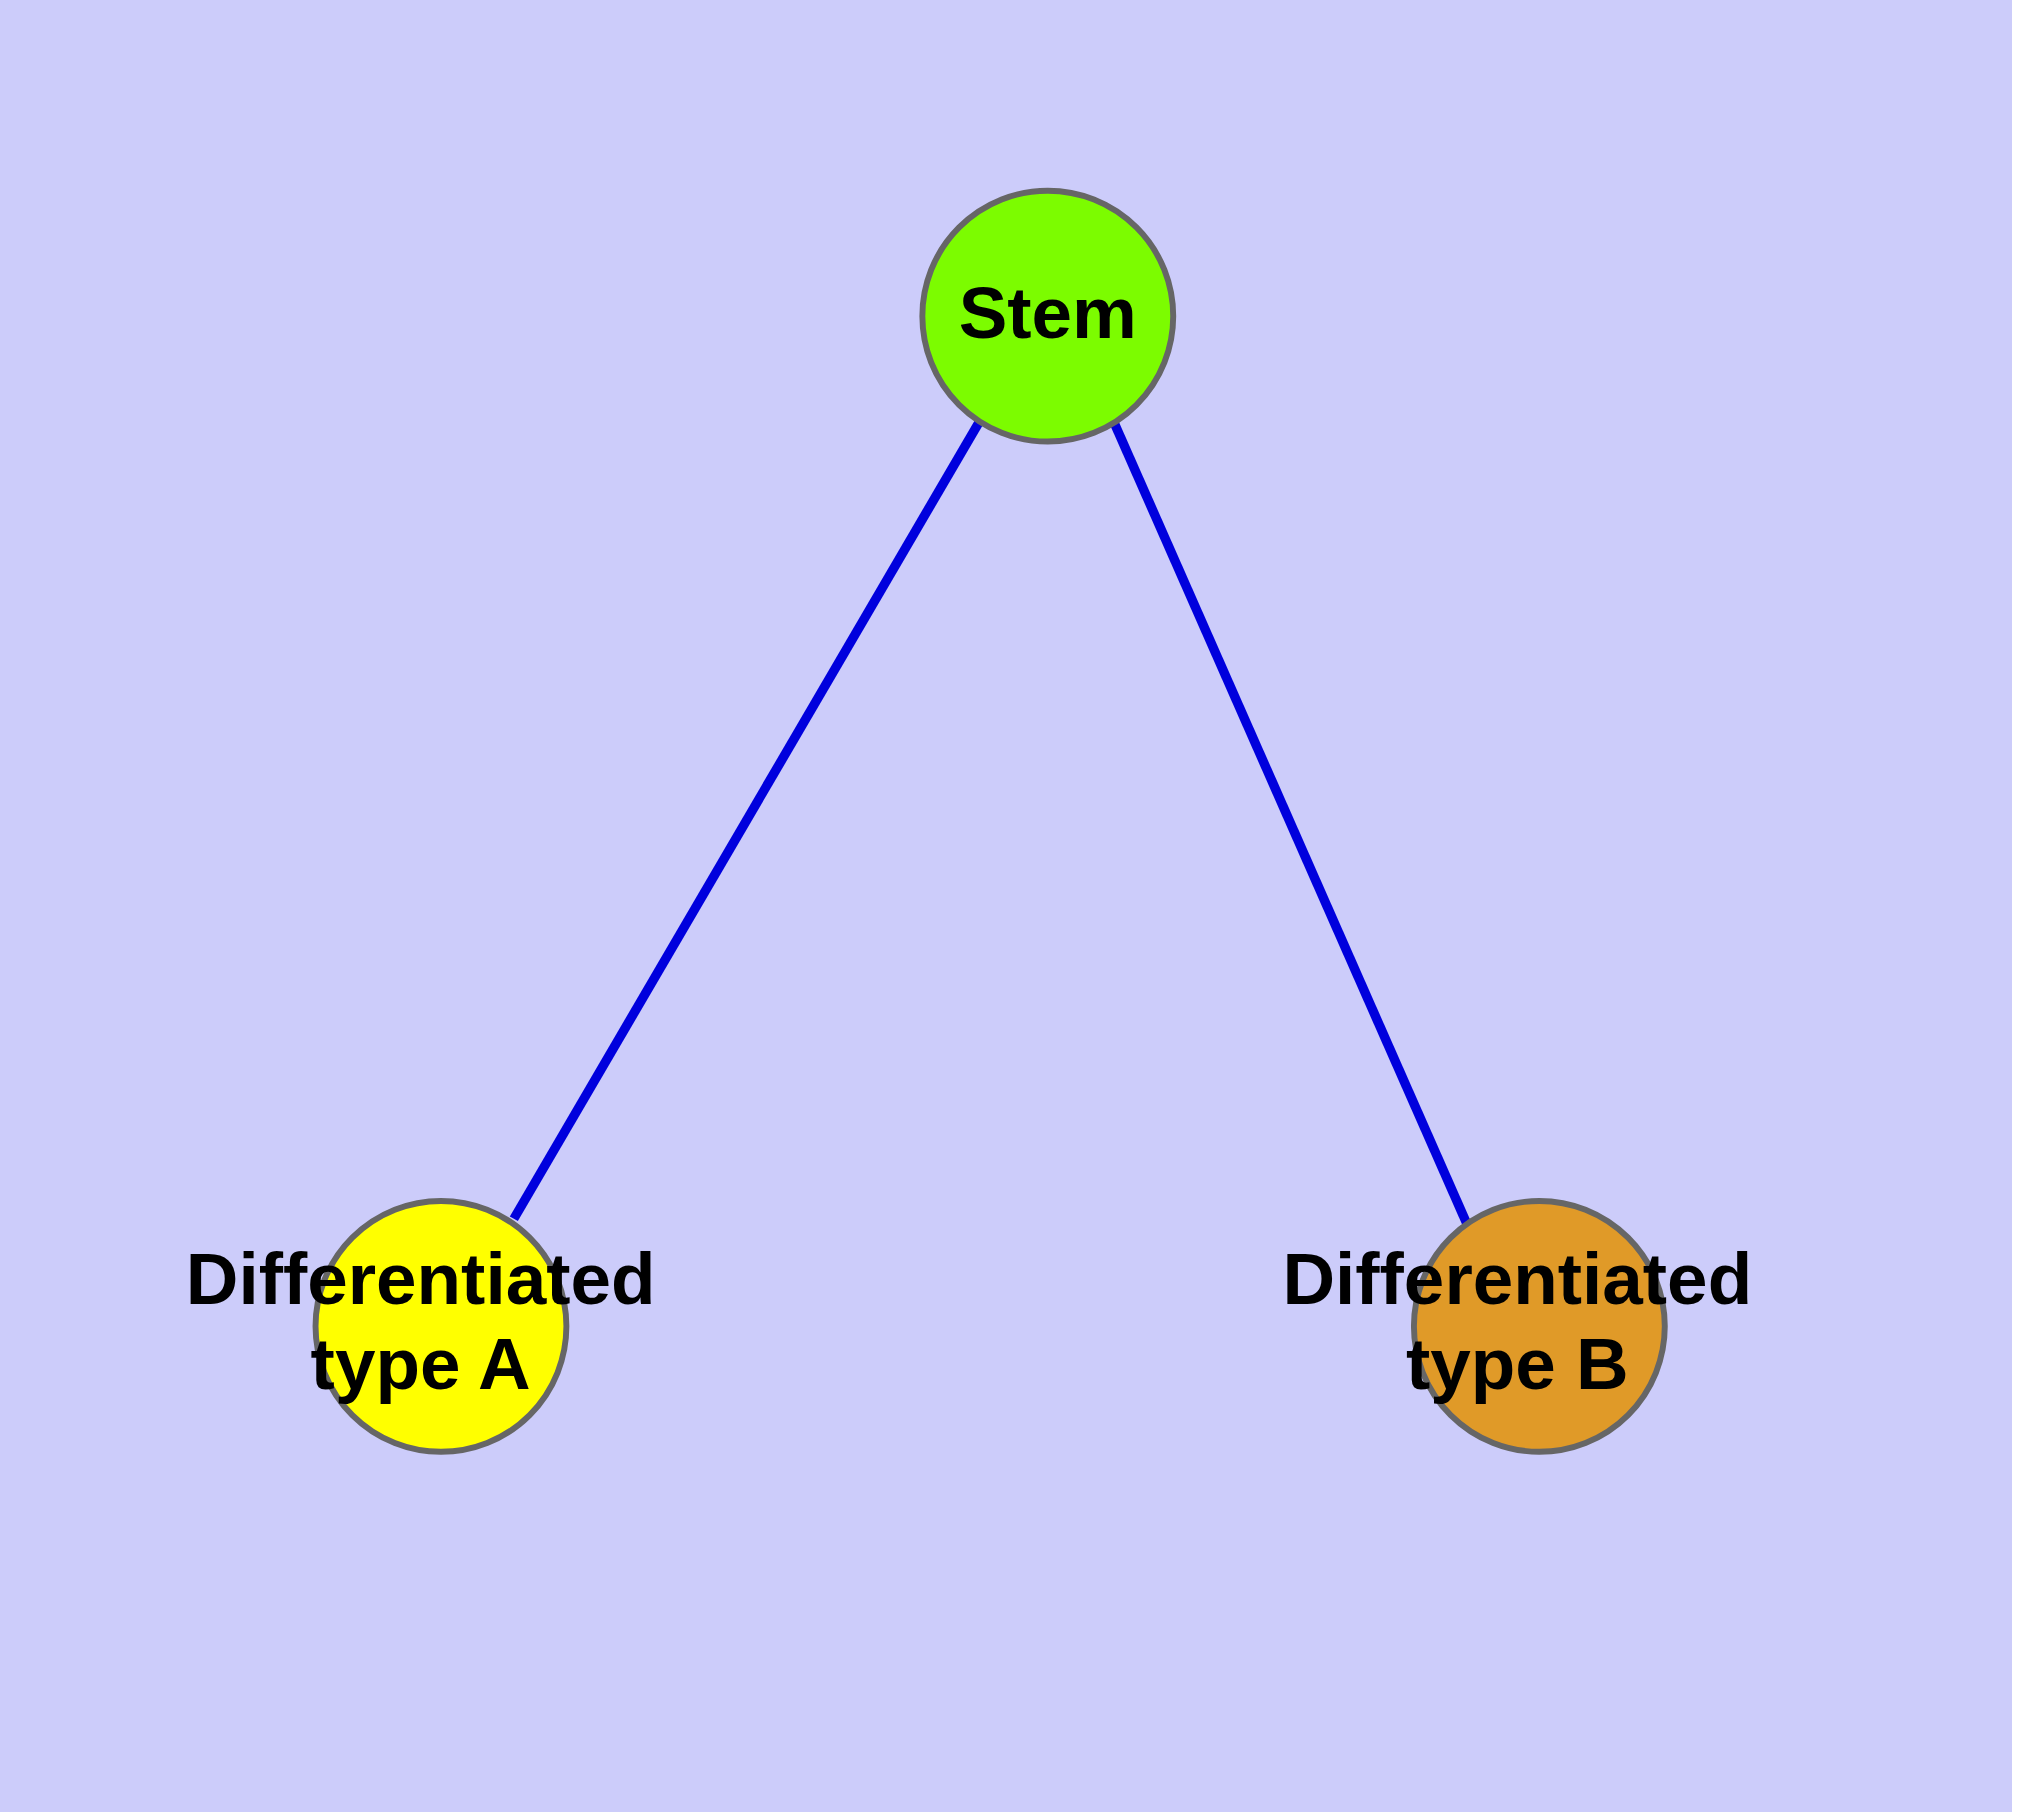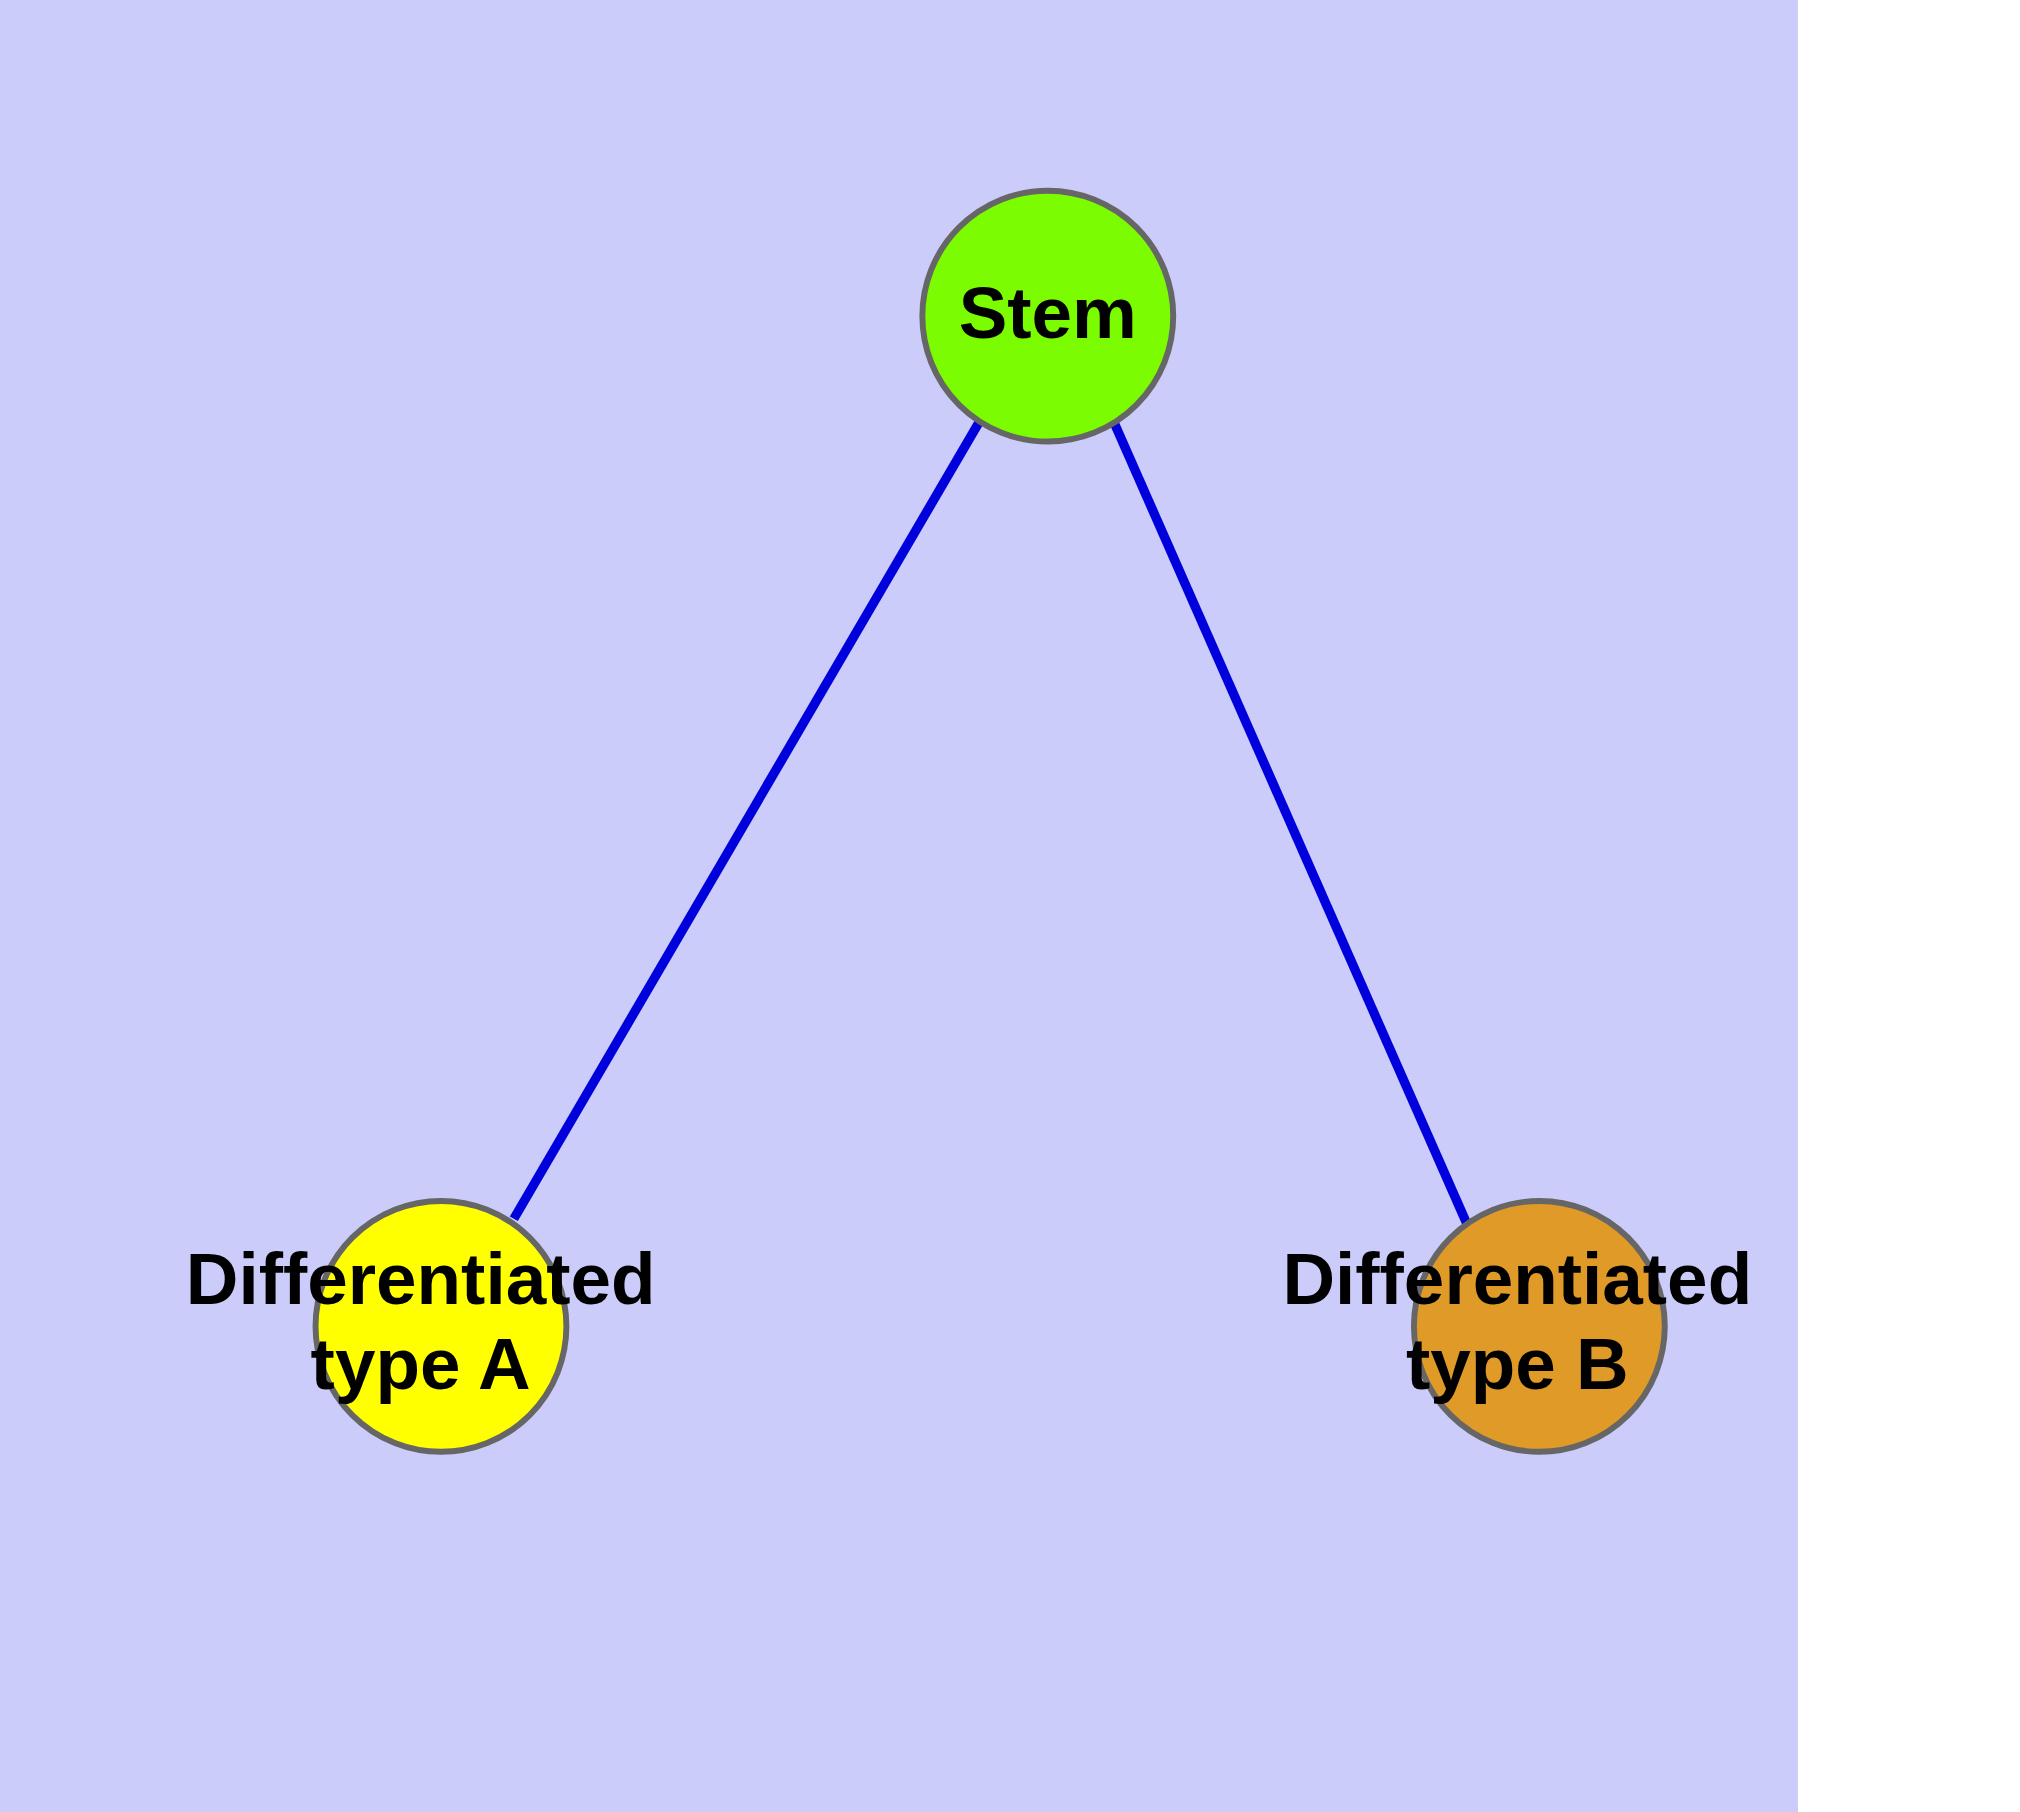--- a/index.html
+++ b/index.html
@@ -28,21 +28,21 @@
     font-weight: bold;
     fill: #000000;
     text-anchor: middle;
     dominant-baseline: middle;
     paint-order: normal;
   }
 </style>
 </head>
 <body>
 
-<div id="canvas" style="width: 1798px; height: 1812px; background: rgb(204, 204, 250);">
+<div id="canvas" style="width: 2012px; height: 1812px; background: rgb(204, 204, 250);">
   <svg id="graph-svg" viewBox="0 0 2384 2138" xmlns="http://www.w3.org/2000/svg" style="width: 2021px; height: 1812px;">
     <rect id="bg-rect" x="0" y="0" width="2384" height="2138" fill="#ccccfa"></rect>
     <g id="edge-layer">
         <line x1="1155" y1="498" x2="606" y2="1438" stroke="#0000dd" stroke-width="11" stroke-linecap="butt"></line>
         <line x1="1314" y1="498" x2="1730" y2="1443" stroke="#0000dd" stroke-width="11" stroke-linecap="butt"></line>
       </g>
     <g id="node-layer">
         <g>
           <circle cx="1236" cy="373" r="148" fill="#7cfc00" stroke="#666666" stroke-width="7"></circle>
           <text x="1236" y="376" class="node-label" font-size="86" fill="#000000"><tspan x="1236">Stem</tspan></text>

